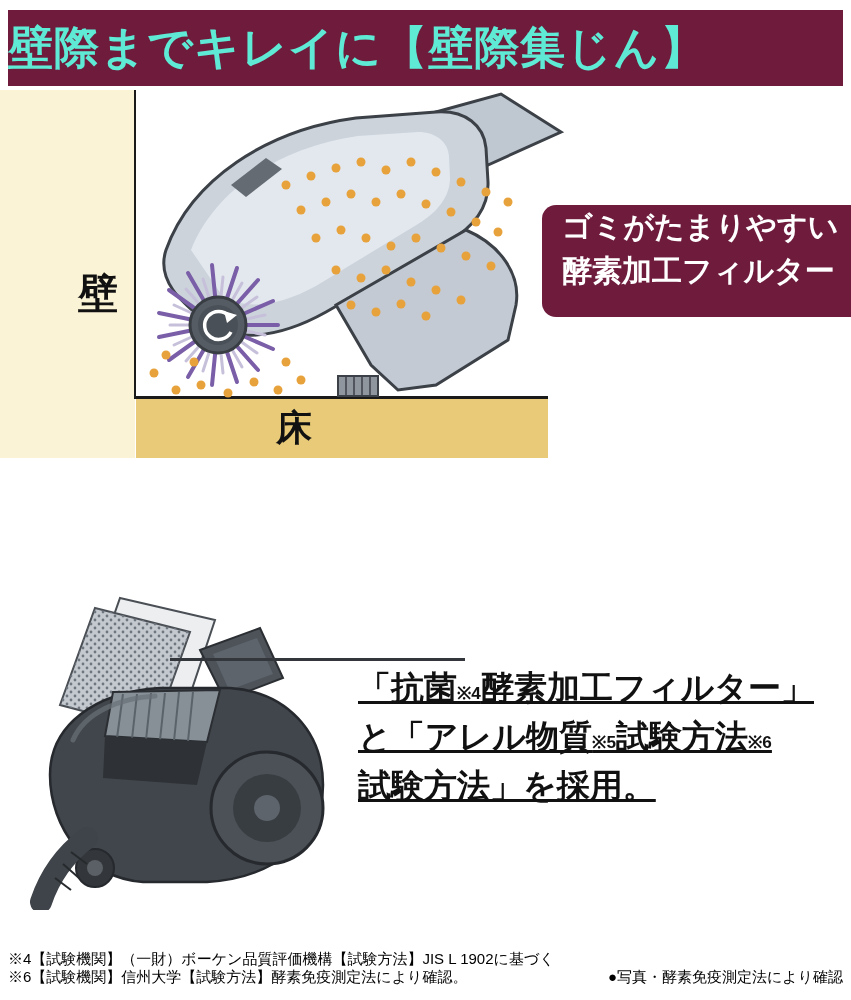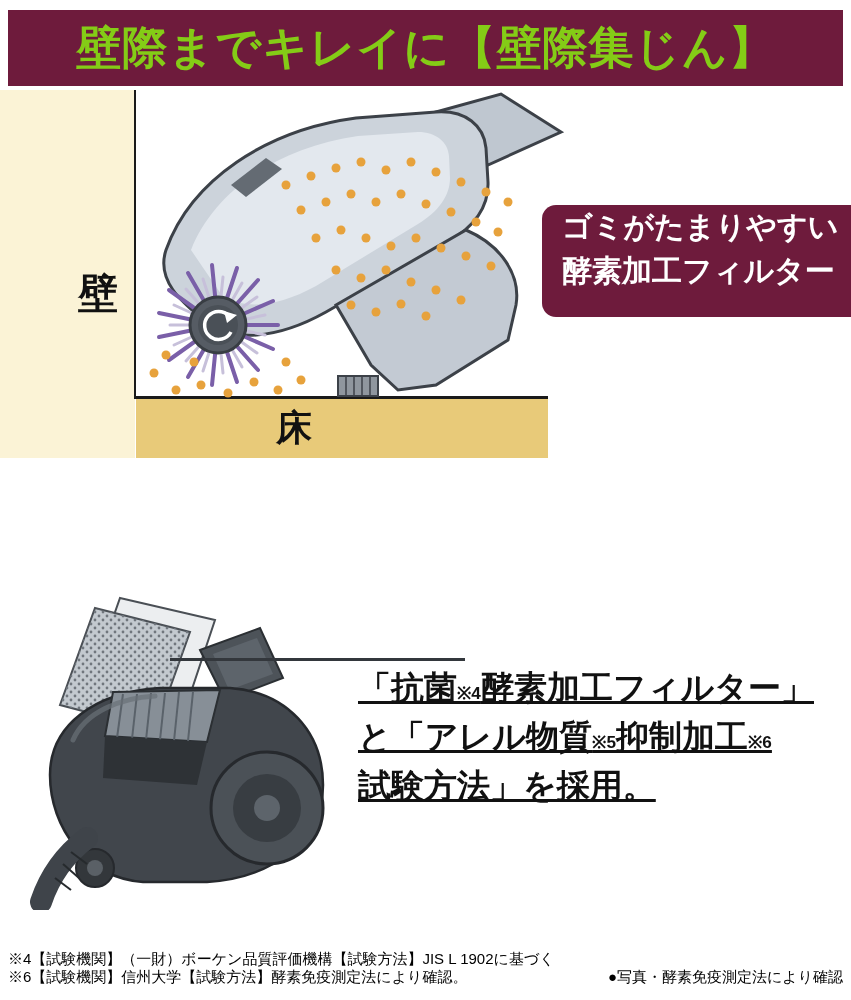--- a/index.html
+++ b/index.html
@@ -6,22 +6,22 @@
     --accent:#6e1b3c;
     --floor:#e8ca79;
     --wallbg:#fbf3d6;
     --dust:#e7a23c;
     --brush:#7a5fa8;
   }
   *{margin:0;padding:0;box-sizing:border-box;}
   body{background:#fff;font-family:"Liberation Sans",sans-serif;}
   .page{position:relative;width:851px;height:1000px;background:#fff;overflow:hidden;}
 
-  .banner{position:absolute;left:8px;right:8px;background:var(--accent);color:#84cc16;
-    display:flex;align-items:center;justify-content:center;font-weight:bold;letter-spacing:1px;}
+  .banner{position:absolute;left:8px;right:8px;background:var(--accent);color:#5eead4;
+    display:flex;align-items:center;font-weight:bold;letter-spacing:1px;}
   .banner1{top:10px;height:76px;font-size:45px;}
   .banner2{top:470px;height:76px;font-size:45px;}
 
   .scene1{position:absolute;top:90px;left:0;width:851px;height:368px;background:#fff;}
   .wall-col{position:absolute;left:0;top:0;width:135px;height:100%;background:var(--wallbg);}
   .wall-line{position:absolute;left:134px;top:0;width:2px;height:309px;background:#1a1a1a;}
   .floor{position:absolute;left:136px;top:306px;width:412px;height:62px;background:var(--floor);border-top:3px solid #1a1a1a;}
   .wall-label{position:absolute;left:78px;top:176px;font-size:40px;font-weight:bold;color:#111;}
   .floor-label{position:absolute;left:276px;top:314px;font-size:36px;font-weight:bold;color:#111;}
   .callout{position:absolute;left:506px;top:115px;width:338px;height:112px;background:var(--accent);
@@ -218,21 +218,21 @@
         <line x1="46" y1="262" x2="62" y2="274" stroke="#262a2d" stroke-width="2"></line>
         <line x1="38" y1="274" x2="54" y2="288" stroke="#262a2d" stroke-width="2"></line>
         <line x1="30" y1="288" x2="46" y2="300" stroke="#262a2d" stroke-width="2"></line>
       </g>
     </svg>
 
     <div class="pointer-line"></div>
 
     <div class="feature-text">
       <div><span>「抗菌</span><span class="ref">※4</span><span>酵素加工フィルター」</span></div>
-      <div><span>と「アレル物質</span><span class="ref">※5</span><span>抑制加工</span><span class="ref">※6</span></div>
+      <div><span>と「アレル物質</span><span class="ref">※5</span><span>試験方法</span><span class="ref">※6</span></div>
       <div>試験方法」を採用。</div>
     </div>
   </div>
 
   <div class="footnotes">
     <div>※4【試験機関】（一財）ボーケン品質評価機構【試験方法】JIS L 1902に基づく</div>
     <div class="row">
       <span>※6【試験機関】信州大学【試験方法】酵素免疫測定法により確認。</span>
       <span>●写真・酵素免疫測定法により確認</span>
     </div>

